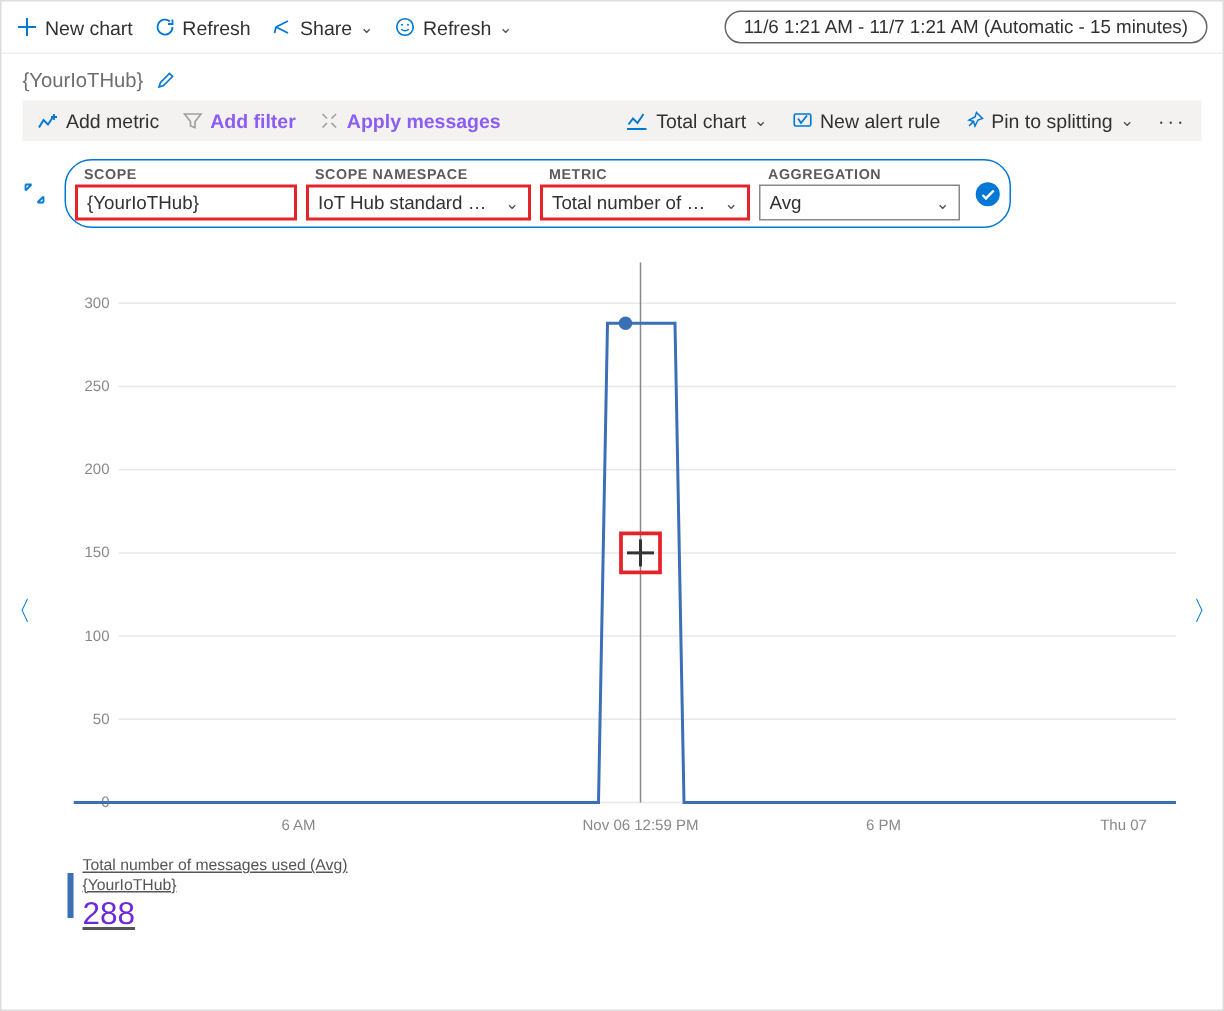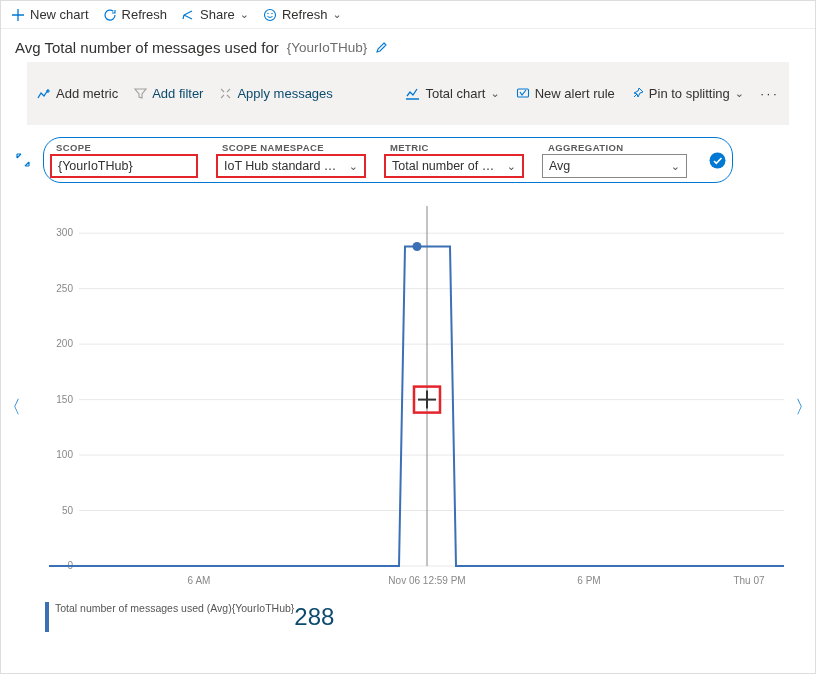--- a/index.html
+++ b/index.html
@@ -5,44 +5,44 @@
   * { box-sizing: border-box; font-family: "Segoe UI", Arial, sans-serif; }
   body { margin: 0; width: 816px; height: 674px; background: #fff; color: #323130; font-size: 13px; border: 1px solid #ddd; position: relative; overflow: hidden; }
   svg { display: block; }
   .topbar { display: flex; align-items: center; padding: 6px 10px; gap: 14px; border-bottom: 1px solid #eee; }
   .tbtn { display: flex; align-items: center; gap: 5px; color: #323130; cursor: pointer; font-size: 13px; }
   .tbtn .ico { color: #0078d4; }
   .spacer { flex: 1; }
   .timerange { border: 1px solid #666; border-radius: 14px; padding: 3px 12px; font-size: 12.5px; cursor: pointer; }
   .title-row { display: flex; align-items: center; gap: 8px; padding: 10px 14px 6px; font-size: 15px; }
   .title-hub { color: #6e6e6e; font-size: 13.5px; }
-  .toolbar { display: flex; align-items: center; background: #f3f2f1; padding: 24px 10px; gap: 16px; margin: 0 26px; }
+  .toolbar { display: flex; align-items: center; background: #f3f2f1; padding: 6px 10px; gap: 16px; margin: 0 14px; }
   .tlab { display: flex; align-items: center; gap: 5px; font-size: 13px; cursor: pointer; }
-  .muted { color: #0c4a6e; }
+  .muted { color: #8b5cf6; font-weight: bold; }
   .filters { display: flex; align-items: center; gap: 8px; margin: 12px 14px 0; }
   .expand-ico { color: #0078d4; margin-right: 4px; cursor: pointer; }
-  .pill { display: flex; align-items: stretch; border: 1.5px solid #0078d4; border-radius: 18px; padding: 4px 6px; gap: 18px; }
+  .pill { display: flex; align-items: stretch; border: 1.5px solid #0078d4; border-radius: 18px; padding: 4px 6px; gap: 6px; }
   .fcell { display: flex; flex-direction: column; min-width: 0; }
   .flabel { font-size: 9.5px; letter-spacing: .4px; color: #5a5a5a; padding: 0 6px; font-weight: 600; }
   .fbox { display: flex; align-items: center; justify-content: space-between; border: 1px solid #8a8886; padding: 3px 6px; height: 24px; background: #fff; margin-top: 1px; font-size: 12.5px; gap: 6px; cursor: pointer; }
   .hl { border: 2.5px solid #e3242b; }
   .w-scope { width: 148px; }
   .w-ns { width: 150px; }
   .w-metric { width: 140px; }
-  .w-agg { width: 145px; }
+  .w-agg { width: 134px; }
   .confirm { color: #0078d4; margin-left: 4px; display: flex; align-items: center; }
   .ellip { white-space: nowrap; overflow: hidden; text-overflow: ellipsis; }
   .chart-wrap { position: relative; margin: 18px 32px 0 48px; height: 395px; }
   .arrow { position: absolute; top: 394px; font-size: 18px; color: #0078d4; cursor: pointer; }
   .arrow.left { left: 2px; }
   .arrow.right { right: 2px; }
   .legend { display: flex; align-items: center; gap: 6px; margin: 6px 0 0 44px; }
   .leg-bar { width: 4px; height: 30px; background: #3b6fb6; }
-  .leg-text { display: flex; flex-direction: row; font-size: 10.5px; color: #555; line-height: 1.2; }
-  .leg-val { font-size: 24px; color: #0c4a6e; font-weight: 400; margin-top: 1px; }
+  .leg-text { display: flex; flex-direction: column; font-size: 10.5px; color: #555; line-height: 1.2; text-decoration: underline; }
+  .leg-val { font-size: 21px; color: #6d28d9; font-weight: 400; margin-top: 1px; }
   .caret { font-size: 11px; color: #555; }
 </style>
 </head>
 <body>
 
 <div class="topbar">
   <div class="tbtn">
     <span class="ico">
       <svg width="14" height="14" viewBox="0 0 14 14">
           <path d="M7 1v12M1 7h12" stroke="#0078d4" stroke-width="1.3"></path>
@@ -73,24 +73,26 @@
           <circle cx="7" cy="7" r="5.5" fill="none" stroke="#0078d4" stroke-width="1.1"></circle>
           <circle cx="5" cy="5.5" r=".7" fill="#0078d4"></circle>
           <circle cx="9" cy="5.5" r=".7" fill="#0078d4"></circle>
           <path d="M4.5 8.5q2.5 2 5 0" fill="none" stroke="#0078d4" stroke-width="1"></path>
         </svg>
     </span>
     <span>Refresh</span>
     <span class="caret">⌄</span>
   </div>
   <div class="spacer"></div>
+  <div class="timerange">
+    <span>11/6 1:21 AM - 11/7 1:21 AM (Automatic - 15 minutes)</span>
+  </div>
 </div>
 
 <div class="title-row">
-  <span>Avg Total number of messages used for</span>
   <span class="title-hub">{YourIoTHub}</span>
   <span style="color:#0078d4;cursor:pointer">
     <svg width="13" height="13" viewBox="0 0 13 13">
         <path d="M2 11l1-3 6-6 2 2-6 6zM9 2l2 2" fill="none" stroke="#0078d4" stroke-width="1.1"></path>
       </svg>
   </span>
 </div>
 
 <div class="toolbar">
   <div class="tlab">

